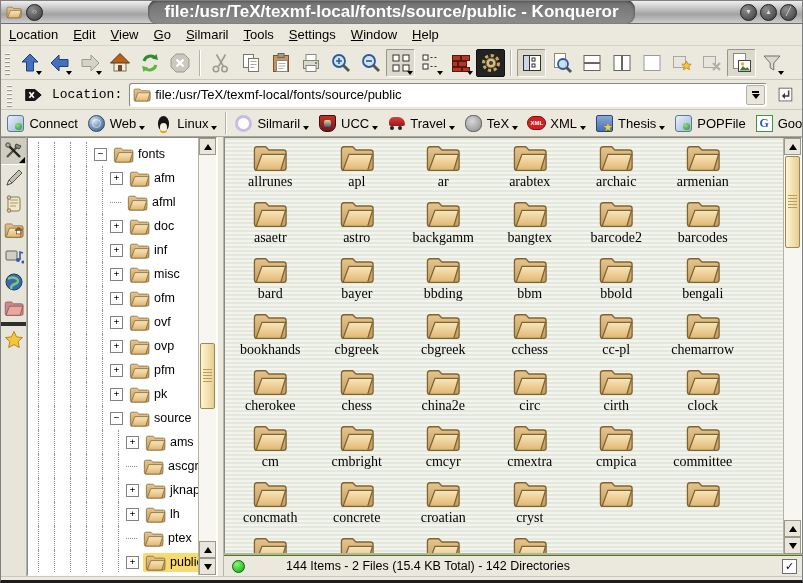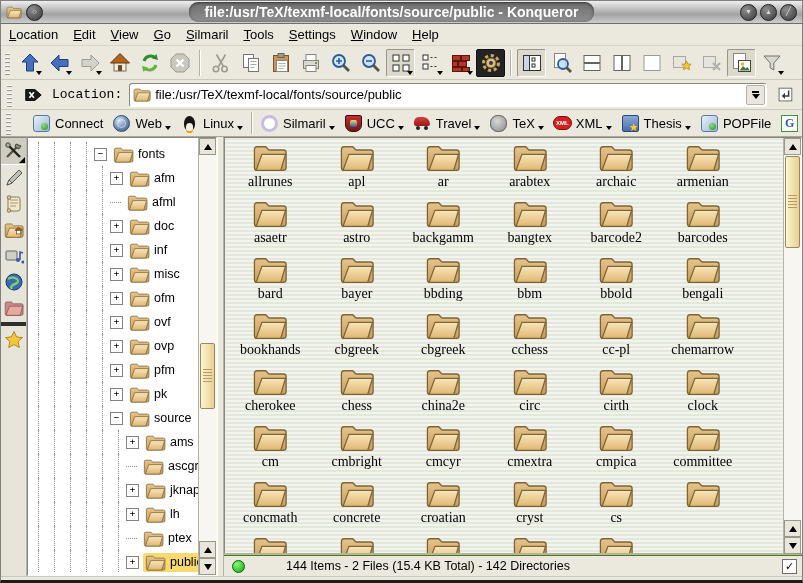--- a/index.html
+++ b/index.html
@@ -8,21 +8,21 @@
     background:#ebe9dd;border:1px solid #7f7f7f;border-bottom:3px solid #1c1c1c;overflow:hidden;}
 
   
   .titlebar{height:22px;flex:none;display:flex;align-items:center;padding:0 5px;gap:4px;
     background:linear-gradient(#efefef,#bcbcbc 40%,#a2a2a2 60%,#cdcdcd);border-bottom:1px solid #6e6e6e;}
   .win-icon svg{width:16px;height:14px;display:block;}
   .wbtn{width:15px;height:15px;border-radius:50%;flex:none;border:1px solid #202020;
     background:radial-gradient(circle at 35% 30%,#8d8d8d,#3a3a3a);color:#d9d9d9;
     display:flex;align-items:center;justify-content:center;font-size:8px;line-height:8px;}
   .title-box{margin:0 auto;background:linear-gradient(#707070,#8d8d8d);color:#fff;font-weight:bold;
-    font-size:14px;padding:2px 16px;border-radius:9px;box-shadow:inset 0 1px 3px rgba(0,0,0,.55);white-space:nowrap;}
+    font-size:17px;padding:2px 16px;border-radius:9px;box-shadow:inset 0 1px 3px rgba(0,0,0,.55);white-space:nowrap;}
   .wgroup{display:flex;gap:3px;}
 
   
   .menubar{height:21px;flex:none;display:flex;align-items:center;gap:15px;padding:0 8px;
     background:#ebe9dd;border-bottom:1px solid #d6d4c8;font-size:13px;}
   .menu-item::first-letter{text-decoration:underline;}
 
   
   .toolbar{height:33px;flex:none;display:flex;align-items:center;padding:0 2px;gap:1px;
     background:#ebe9dd;border-bottom:1px solid #cbc9bd;}
@@ -45,21 +45,21 @@
     border-radius:3px;display:flex;align-items:center;padding:0 1px 0 3px;gap:4px;}
   .combo input{flex:1;border:none;outline:none;background:none;font:13px "Liberation Sans",sans-serif;height:100%;padding:0;}
   .combo-arrow{width:17px;height:18px;flex:none;display:flex;flex-direction:column;align-items:center;
     justify-content:center;gap:1px;background:#e9e7db;border:1px solid #b5b3a6;border-radius:2px;}
   .combo-arrow .bar{width:7px;height:2px;background:#000;}
   .combo-arrow .tri{width:0;height:0;border-left:4px solid rgba(0,0,0,0);border-right:4px solid rgba(0,0,0,0);border-top:5px solid #000;}
   .gobtn{width:26px;height:24px;flex:none;display:flex;align-items:center;justify-content:center;}
 
   
   .bookbar{height:26px;flex:none;display:flex;align-items:center;padding:0 3px;gap:13px;
-    background:#ebe9dd;border-bottom:1px solid #a9a79a;overflow:hidden;}
+    background:#ebe9dd;border-bottom:1px solid #a9a79a;overflow:hidden;justify-content:center;}
   .bm{display:flex;align-items:center;gap:5px;padding:2px 5px;font-size:13px;white-space:nowrap;}
   .bm .arr{width:0;height:0;border-left:3.5px solid rgba(0,0,0,0);border-right:3.5px solid rgba(0,0,0,0);
     border-top:4px solid #000;margin:9px 0 0 -2px;}
   .bi{width:17px;height:17px;flex:none;position:relative;display:flex;align-items:center;justify-content:center;box-sizing:border-box;}
   .bi-connect-icon{background:linear-gradient(135deg,#e8f0f8,#9cb8d8);border:1px solid #5878a0;border-radius:3px;}
   .bi-connect-icon::after{content:"";position:absolute;right:1px;bottom:1px;width:7px;height:7px;border-radius:50%;
     background:radial-gradient(circle at 35% 30%,#8ee07a,#2c8c2c);}
   .bi-globe-icon{border-radius:50%;background:radial-gradient(circle at 35% 30%,#d8e6f2,#6d8db4 55%,#39567c);border:1px solid #2c486a;}
   .bi-globe-icon::after{content:"";position:absolute;inset:3px;border-radius:50%;border:1px solid rgba(255,255,255,.55);}
   .bi-penguin-icon::before{content:"";width:11px;height:15px;background:#151515;border-radius:50% 50% 45% 45%;}
@@ -1047,26 +1047,20 @@
               <div class="cell">
                 <svg viewBox="0 0 33 27">
                   <use href="#folderShape"></use>
                 </svg>
                 <div class="flabel">cryst</div>
               </div>
               <div class="cell">
                 <svg viewBox="0 0 33 27">
                   <use href="#folderShape"></use>
                 </svg>
-                <div class="flabel">cs</div>
-              </div>
-              <div class="cell">
-                <svg viewBox="0 0 33 27">
-                  <use href="#folderShape"></use>
-                </svg>
               </div>
               <div class="cell">
                 <svg viewBox="0 0 33 27">
                   <use href="#folderShape"></use>
                 </svg>
               </div>
               <div class="cell">
                 <svg viewBox="0 0 33 27">
                   <use href="#folderShape"></use>
                 </svg>

